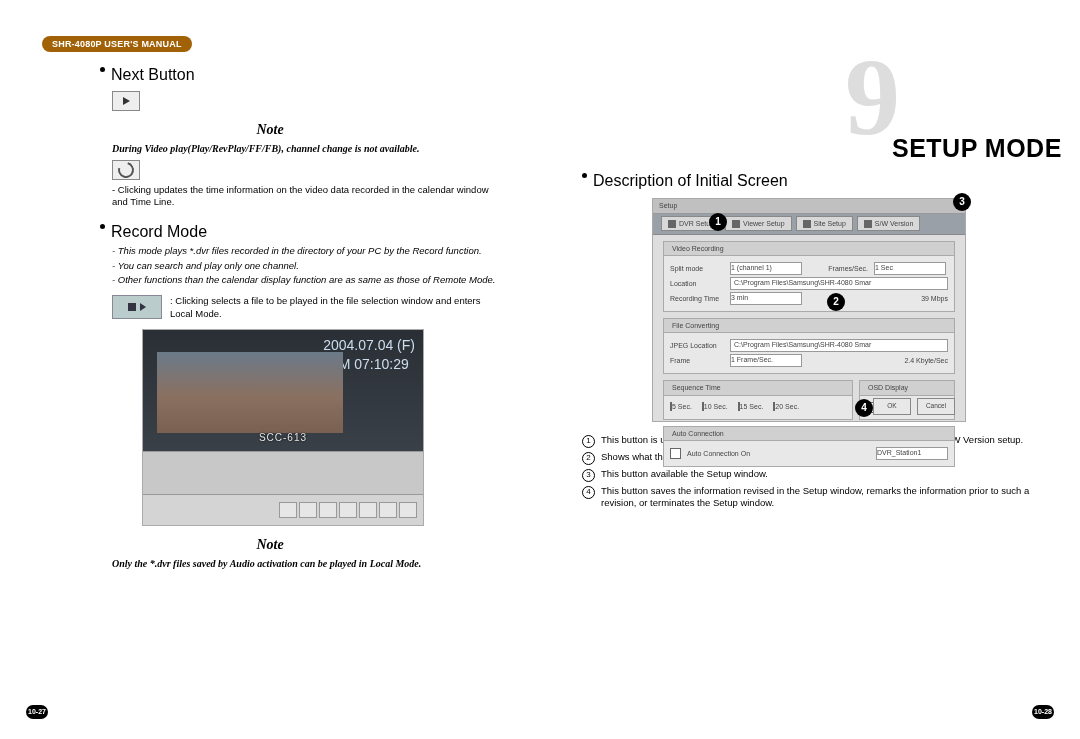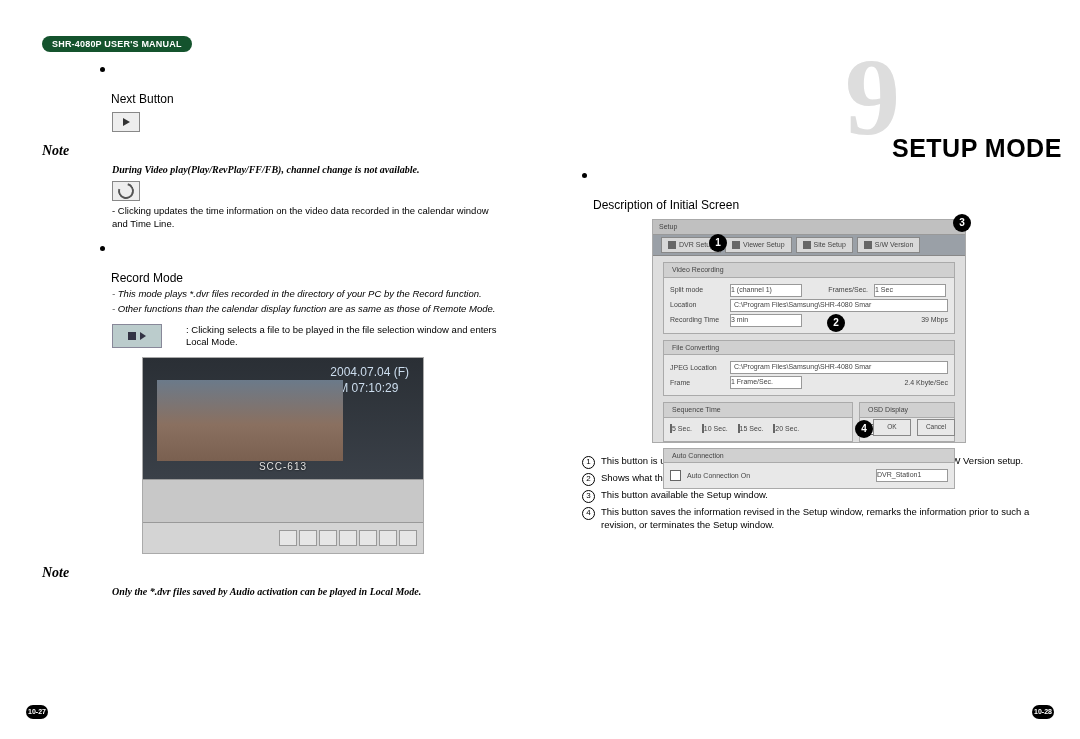--- a/index.html
+++ b/index.html
@@ -19,40 +19,40 @@
   }
   .page {
     width: 50%;
     padding: 36px 42px 28px 42px;
     position: relative;
     box-sizing: border-box;
     font-size: 10px;
     line-height: 1.35;
   }
   .header-pill {
-    background: #14532d;
+    background: #a16207;
     color: #fff;
     font-size: 9px;
     padding: 2px 10px;
     border-radius: 8px;
     display: inline-block;
     font-weight: bold;
     letter-spacing: 0.2px;
   }
   .bullet-row {
     display: flex;
     align-items: flex-start;
     margin-top: 12px;
     margin-left: 58px;
   }
   .bullet-row .dot {
     width: 5px; height: 5px; border-radius: 50%; background: #000;
     margin-top: 3px; margin-right: 6px; flex: none;
   }
-  .bullet-row .lbl { font-size: 12px; margin-top: 27px; }
+  .bullet-row .lbl { font-size: 16px; }
   .icon-box {
     margin-left: 70px;
     margin-top: 5px;
     width: 26px; height: 18px;
     border: 1px solid #888;
     display: flex; align-items: center; justify-content: center;
     background: #eee;
   }
   .arrow-r {
     width: 0; height: 0;
@@ -75,36 +75,37 @@
     font-size: 9.5px;
     font-style: italic;
   }
   .sub-list div { text-indent: -5px; padding-left: 5px; margin-top: 2px; }
   .note-head {
     font-family: "Times New Roman", serif;
     font-style: italic;
     font-weight: bold;
     font-size: 14px;
     margin-top: 10px;
+    text-align: center;
   }
   .note-body {
     margin-left: 70px;
     font-family: "Times New Roman", serif;
     font-style: italic;
     font-weight: bold;
     font-size: 10px;
     margin-top: 2px;
     line-height: 1.3;
   }
   .thumb-row {
     margin-left: 70px;
     margin-top: 8px;
     display: flex;
     align-items: flex-start;
-    gap: 24px;
+    gap: 8px;
   }
   .small-thumb {
     width: 48px; height: 22px;
     background: #bcc; border: 1px solid #889;
     display: flex; align-items: center; justify-content: center;
     gap: 4px;
   }
   .small-thumb span { width:0;height:0;border-top:4px solid transparent;border-bottom:4px solid transparent;border-left:6px solid #334;}
   .small-thumb span.sq { width:8px;height:8px;background:#334;border:none;}
   .thumb-row .txt { font-size: 9.5px; flex:1; }
@@ -114,21 +115,21 @@
     width: 280px;
     height: 195px;
     background: #d9d9d9;
     border: 1px solid #aaa;
     position: relative;
     display: flex;
     flex-direction: column;
   }
   .bs-top { flex: 1; background: linear-gradient(#2a2f35,#3a4048); position: relative; }
   .bs-top .ts {
-    position: absolute; top: 6px; right: 14px; color: #cde; font-size: 12px; text-align: left;
+    position: absolute; top: 6px; right: 8px; color: #cde; font-size: 14px; text-align: center;
   }
   .bs-top .scene {
     position: absolute; left: 14px; top: 22px; right: 80px; bottom: 18px;
     background: linear-gradient(#6b7a8a 0%, #8a7060 55%, #7a6050 100%);
   }
   .bs-top .cam-label {
     position: absolute; left: 50%; bottom: 6px; transform: translateX(-50%);
     color: #e5e5e5; font-size: 10px; letter-spacing: 1px;
     text-shadow: 0 0 2px #000;
   }
@@ -254,20 +255,21 @@
       <div class="reload-glyph"></div>
     </div>
     <div class="indent-text">- Clicking updates the time information on the video data recorded in the calendar window and Time Line.</div>
 
     <div class="bullet-row">
       <div class="dot"></div>
       <div class="lbl">Record Mode</div>
     </div>
     <div class="sub-list">
       <div>- This mode plays *.dvr files recorded in the directory of your PC by the Record function.</div>
+      <div>- You can search and play only one channel.</div>
       <div>- Other functions than the calendar display function are as same as those of Remote Mode.</div>
     </div>
 
     <div class="thumb-row">
       <div class="small-thumb">
         <span class="sq"></span>
           <span></span>
       </div>
       <div class="txt">: Clicking selects a file to be played in the file selection window and enters Local Mode.</div>
     </div>

